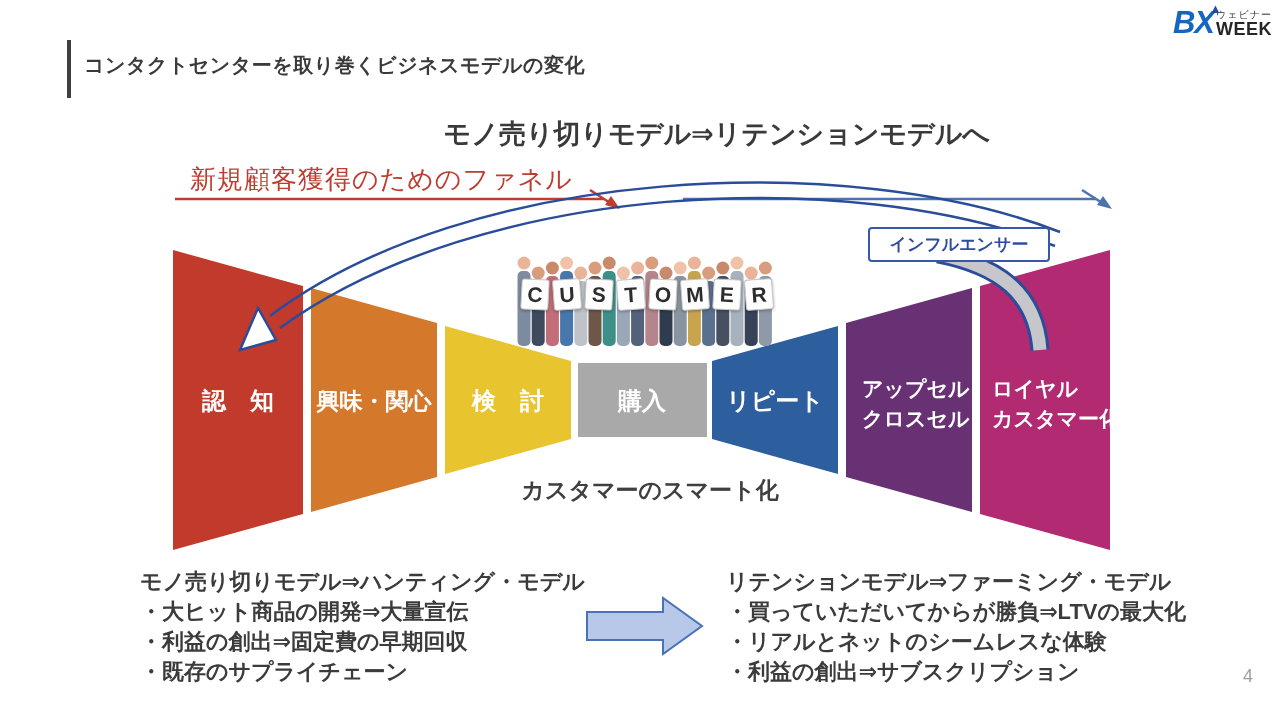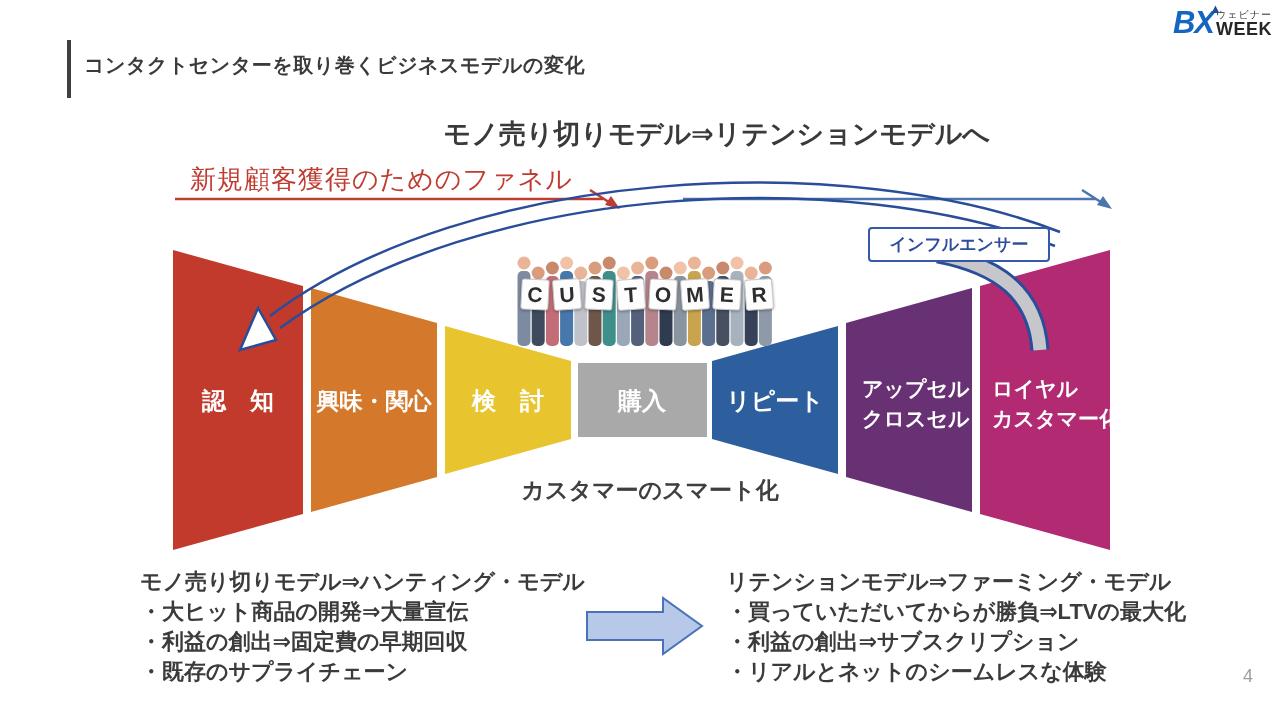--- a/index.html
+++ b/index.html
@@ -168,18 +168,18 @@
   <div class="abs bottom-block left">
     <div>モノ売り切りモデル⇒ハンティング・モデル</div>
     <div>・大ヒット商品の開発⇒大量宣伝</div>
     <div>・利益の創出⇒固定費の早期回収</div>
     <div>・既存のサプライチェーン</div>
   </div>
 
   <div class="abs bottom-block right">
     <div>リテンションモデル⇒ファーミング・モデル</div>
     <div>・買っていただいてからが勝負⇒LTVの最大化</div>
+    <div>・リアルとネットのシームレスな体験</div>
     <div>・利益の創出⇒サブスクリプション</div>
-    <div>・リアルとネットのシームレスな体験</div>
   </div>
 
   <div class="abs page-number">4</div>
 </div>
 
 </body></html>

